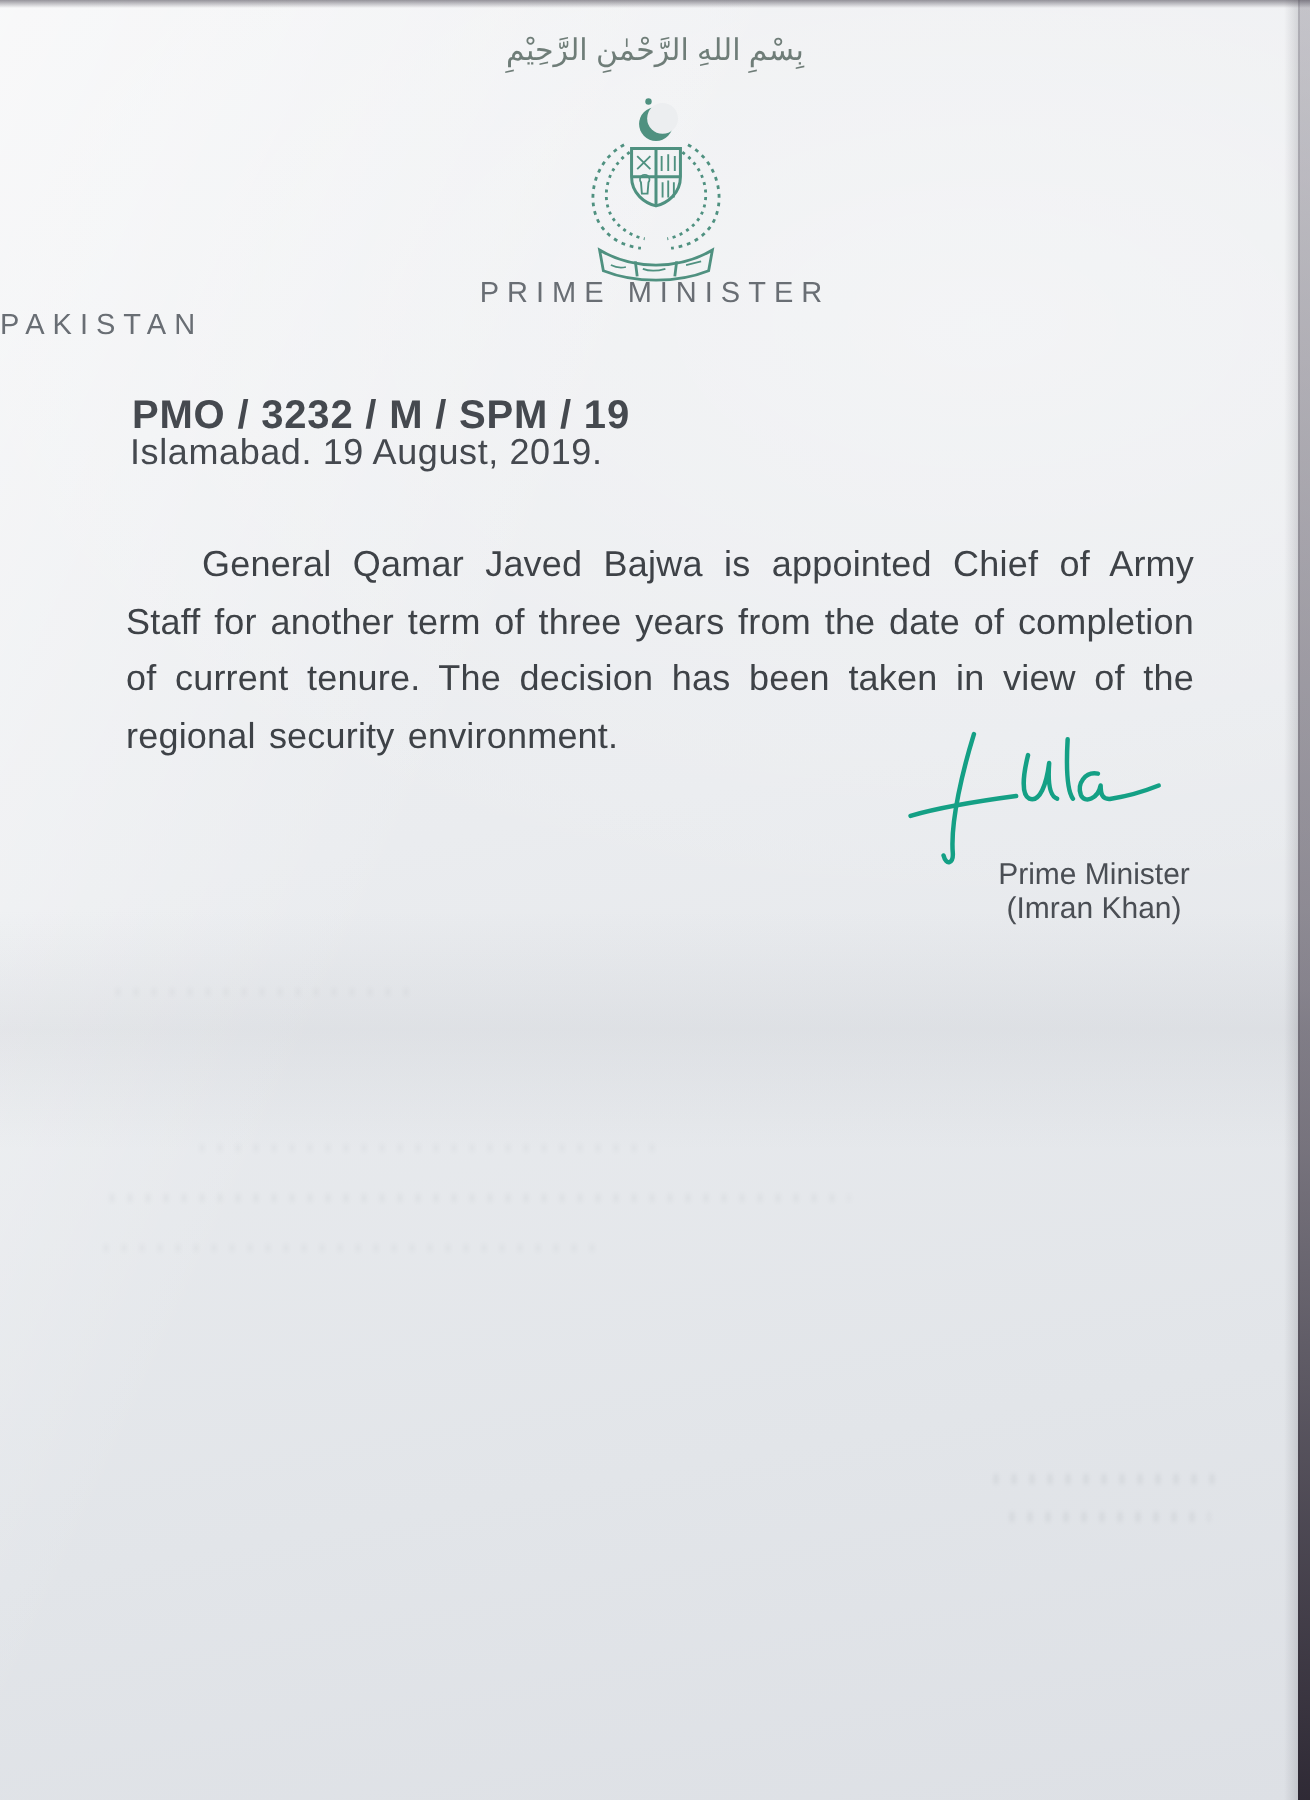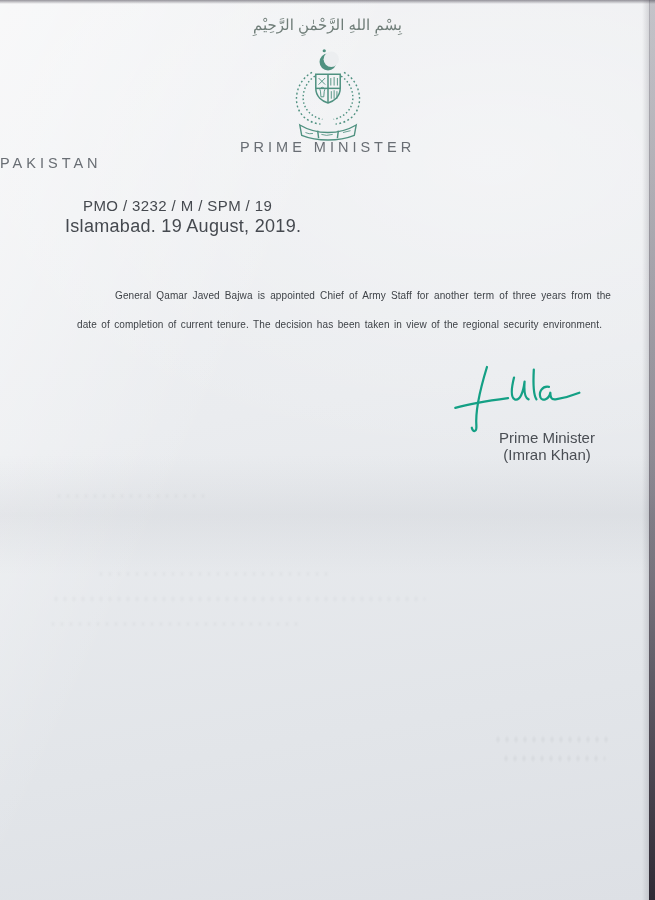--- a/index.html
+++ b/index.html
@@ -22,25 +22,25 @@
     background:linear-gradient(to bottom, rgba(140,145,155,0), rgba(140,145,155,.10) 50%, rgba(140,145,155,0));}
 
   .bismillah{position:absolute;top:16px;left:0;width:100%;text-align:center;
     font-size:15px;color:#6f7d78;letter-spacing:1px;}
   .emblem{position:absolute;top:46px;left:281px;}
   .lh-title{position:absolute;top:139px;left:0;width:100%;text-align:center;
     font-size:14.5px;letter-spacing:4px;color:#696e74;font-weight:400;}
   .lh-sub{position:absolute;top:155px;left:0;width:100%;text-align:left;
     font-size:14.5px;letter-spacing:4px;color:#696e74;}
 
-  .ref{position:absolute;top:197px;left:83px;font-size:15px;color:#45494f;letter-spacing:.4px;}
+  .ref{position:absolute;top:197px;left:66px;font-size:20px;color:#45494f;letter-spacing:.4px;font-weight:bold;}
   .dateline{position:absolute;top:216px;left:65px;font-size:18px;color:#45494f;letter-spacing:.3px;}
 
-  .body-par{position:absolute;top:268px;left:63px;width:534px;margin:14px;
-    font-size:10px;line-height:28.5px;color:#3e4247;text-align:justify;
+  .body-par{position:absolute;top:268px;left:63px;width:534px;margin:0;
+    font-size:18px;line-height:28.5px;color:#3e4247;text-align:justify;
     text-indent:38px;letter-spacing:.1px;word-spacing:1.5px;}
 
   .signature-svg{position:absolute;top:362px;left:450px;}
   .signer{position:absolute;top:430px;left:470px;width:154px;text-align:center;
     font-size:15px;color:#4a4e54;line-height:16.5px;}
 
   
   .ghost{position:absolute;opacity:.16;filter:blur(1px);
     background:repeating-linear-gradient(90deg, rgba(120,125,130,.7) 0 2px, rgba(120,125,130,0) 2px 9px);}
   .g1{left:58px;top:494px;width:150px;height:4px;opacity:.10;}

